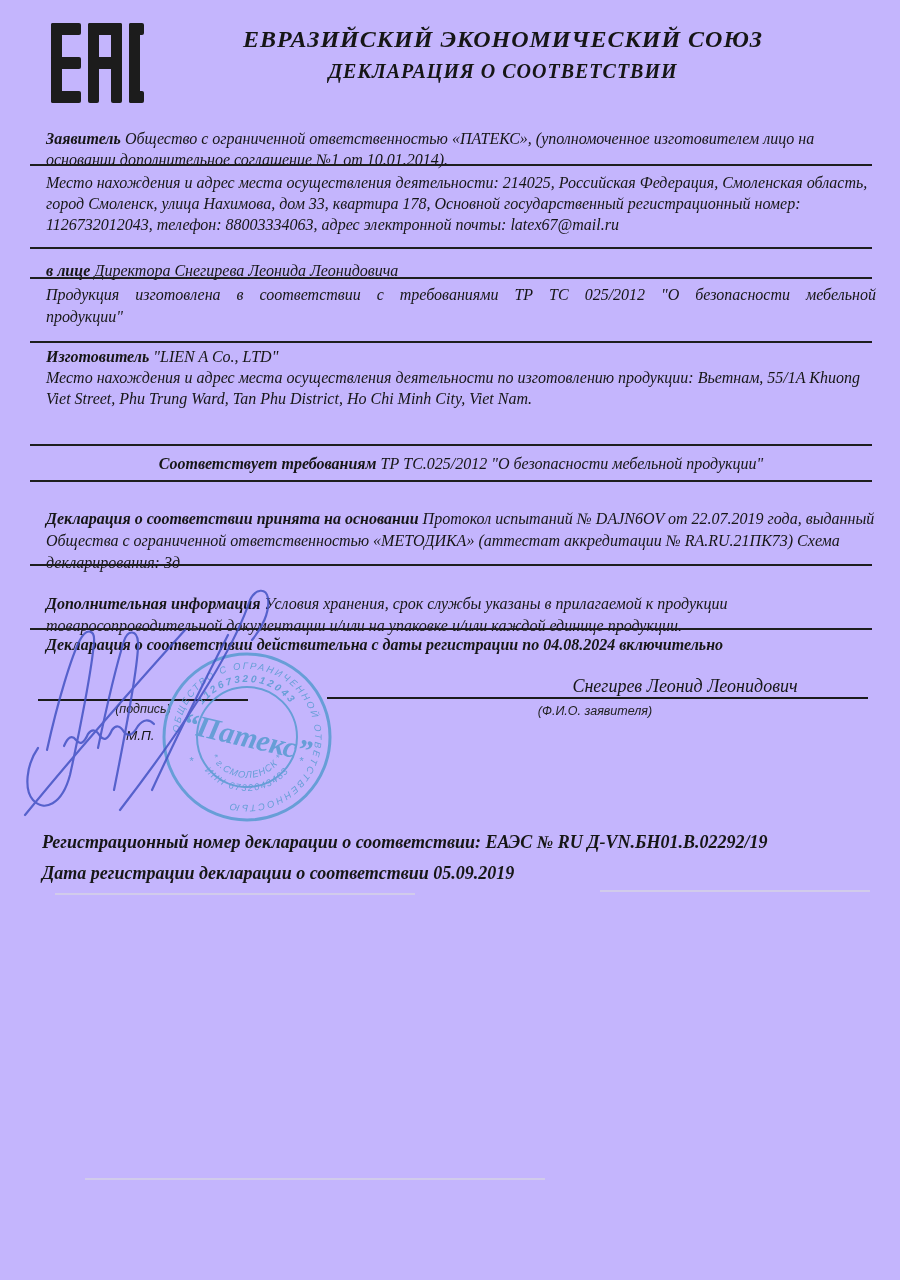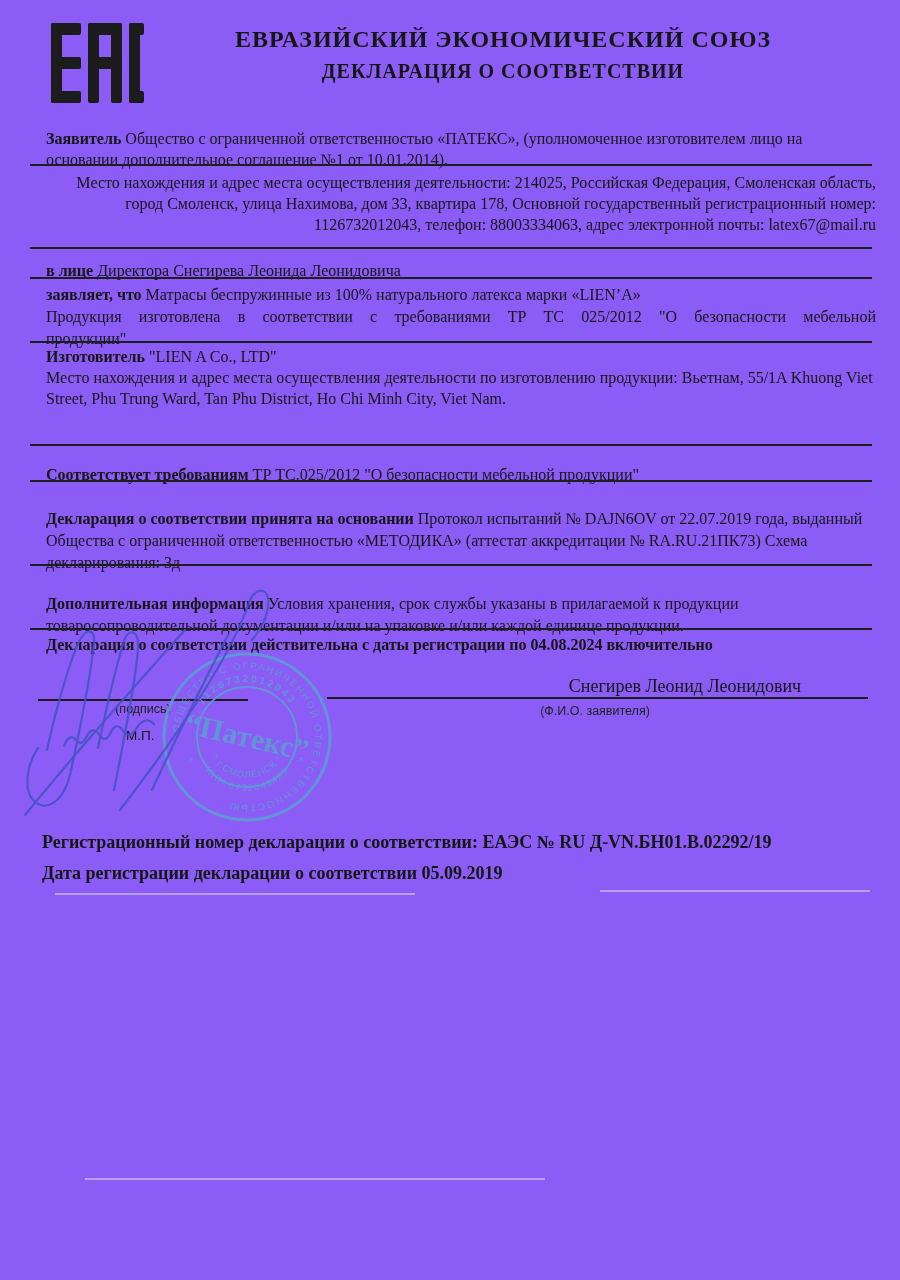--- a/index.html
+++ b/index.html
@@ -1,20 +1,21 @@
 <!DOCTYPE html>
 <html><head>
 <meta charset="utf-8">
 <style>
   html,body{margin:0;padding:0;background:#e8e8e8;}
   .page{
     position:relative;width:900px;height:1280px;margin:0 auto;
-    background:#8b5cf6;overflow:hidden;
+    background:#c4b5fd;overflow:hidden;
     font-family:"Liberation Serif","DejaVu Serif",serif;
     color:#161616;
+    font-style:italic;
   }
   .abs{position:absolute;}
   .titlebox{left:106px;top:24px;width:794px;text-align:center;font-weight:bold;}
   .title-line1{font-size:24px;letter-spacing:1px;line-height:30px;}
   .title-line2{font-size:20px;letter-spacing:1px;line-height:30px;margin-top:2px;}
   .row{left:42px;width:830px;font-size:16px;line-height:21px;margin:4px;}
   .lh22{line-height:22px;}
   .row b{font-weight:bold;}
   .rule{left:30px;width:842px;height:2px;background:#1e1e1e;}
   .thin{height:1.5px;}
@@ -55,41 +56,40 @@
   </div>
 
   <div class="abs titlebox">
     <div class="title-line1">ЕВРАЗИЙСКИЙ ЭКОНОМИЧЕСКИЙ СОЮЗ</div>
     <div class="title-line2">ДЕКЛАРАЦИЯ О СООТВЕТСТВИИ</div>
   </div>
 
   <p class="abs row" style="top:124px;"><b>Заявитель</b><span> Общество с ограниченной ответственностью «ПАТЕКС», (уполномоченное изготовителем лицо на основании дополнительное соглашение №1 от 10.01.2014).</span></p>
   <div class="abs rule thin" style="top:164px;"></div>
 
-  <p class="abs row" style="top:168px;text-align:right;">Место нахождения и адрес места осуществления деятельности: 214025, Российская Федерация, Смоленская область, город Смоленск, улица Нахимова, дом 33, квартира 178, Основной государственный регистрационный номер: 1126732012043, телефон: 88003334063, адрес электронной почты: latex67@mail.ru</p>
+  <p class="abs row" style="top:168px;">Место нахождения и адрес места осуществления деятельности: 214025, Российская Федерация, Смоленская область, город Смоленск, улица Нахимова, дом 33, квартира 178, Основной государственный регистрационный номер: 1126732012043, телефон: 88003334063, адрес электронной почты: latex67@mail.ru</p>
   <div class="abs rule" style="top:247px;"></div>
 
   <p class="abs row" style="top:256px;"><b>в лице</b><span> Директора Снегирева Леонида Леонидовича</span></p>
   <div class="abs rule thin" style="top:277px;"></div>
 
   <div class="abs row lh22" style="top:280px;">
-    <div><b>заявляет, что</b><span> Матрасы беспружинные из 100% натурального латекса марки «LIEN’A»</span></div>
     <div class="justify">Продукция изготовлена в соответствии с требованиями ТР ТС 025/2012 "О безопасности мебельной</div>
     <div>продукции"</div>
   </div>
   <div class="abs rule thin" style="top:341px;"></div>
 
   <div class="abs row" style="top:342px;">
     <div><b>Изготовитель</b><span> "LIEN A Co., LTD"</span></div>
     <div>Место нахождения и адрес места осуществления деятельности по изготовлению продукции: Вьетнам, 55/1A Khuong Viet Street, Phu Trung Ward, Tan Phu District, Ho Chi Minh City, Viet Nam.</div>
   </div>
 
   <div class="abs rule" style="top:444px;"></div>
 
-  <p class="abs row" style="top:460px;"><b>Соответствует требованиям</b><span> ТР ТС.025/2012 "О безопасности мебельной продукции"</span></p>
+  <p class="abs row" style="top:449px;text-align:center;"><b>Соответствует требованиям</b><span> ТР ТС.025/2012 "О безопасности мебельной продукции"</span></p>
   <div class="abs rule" style="top:480px;"></div>
 
   <p class="abs row lh22" style="top:504px;"><b>Декларация о соответствии принята на основании</b><span> Протокол испытаний № DAJN6OV от 22.07.2019 года, выданный Общества с ограниченной ответственностью «МЕТОДИКА» (аттестат аккредитации № RA.RU.21ПК73) Схема декларирования: 3д</span></p>
   <div class="abs rule" style="top:564px;"></div>
 
   <p class="abs row lh22" style="top:589px;"><b>Дополнительная информация</b><span> Условия хранения, срок службы указаны в прилагаемой к продукции товаросопроводительной документации и/или на упаковке и/или каждой единице продукции.</span></p>
   <div class="abs rule thin" style="top:628px;"></div>
 
   <p class="abs row boldrow" style="top:630px;">Декларация о соответствии действительна с даты регистрации по 04.08.2024 включительно</p>
 

